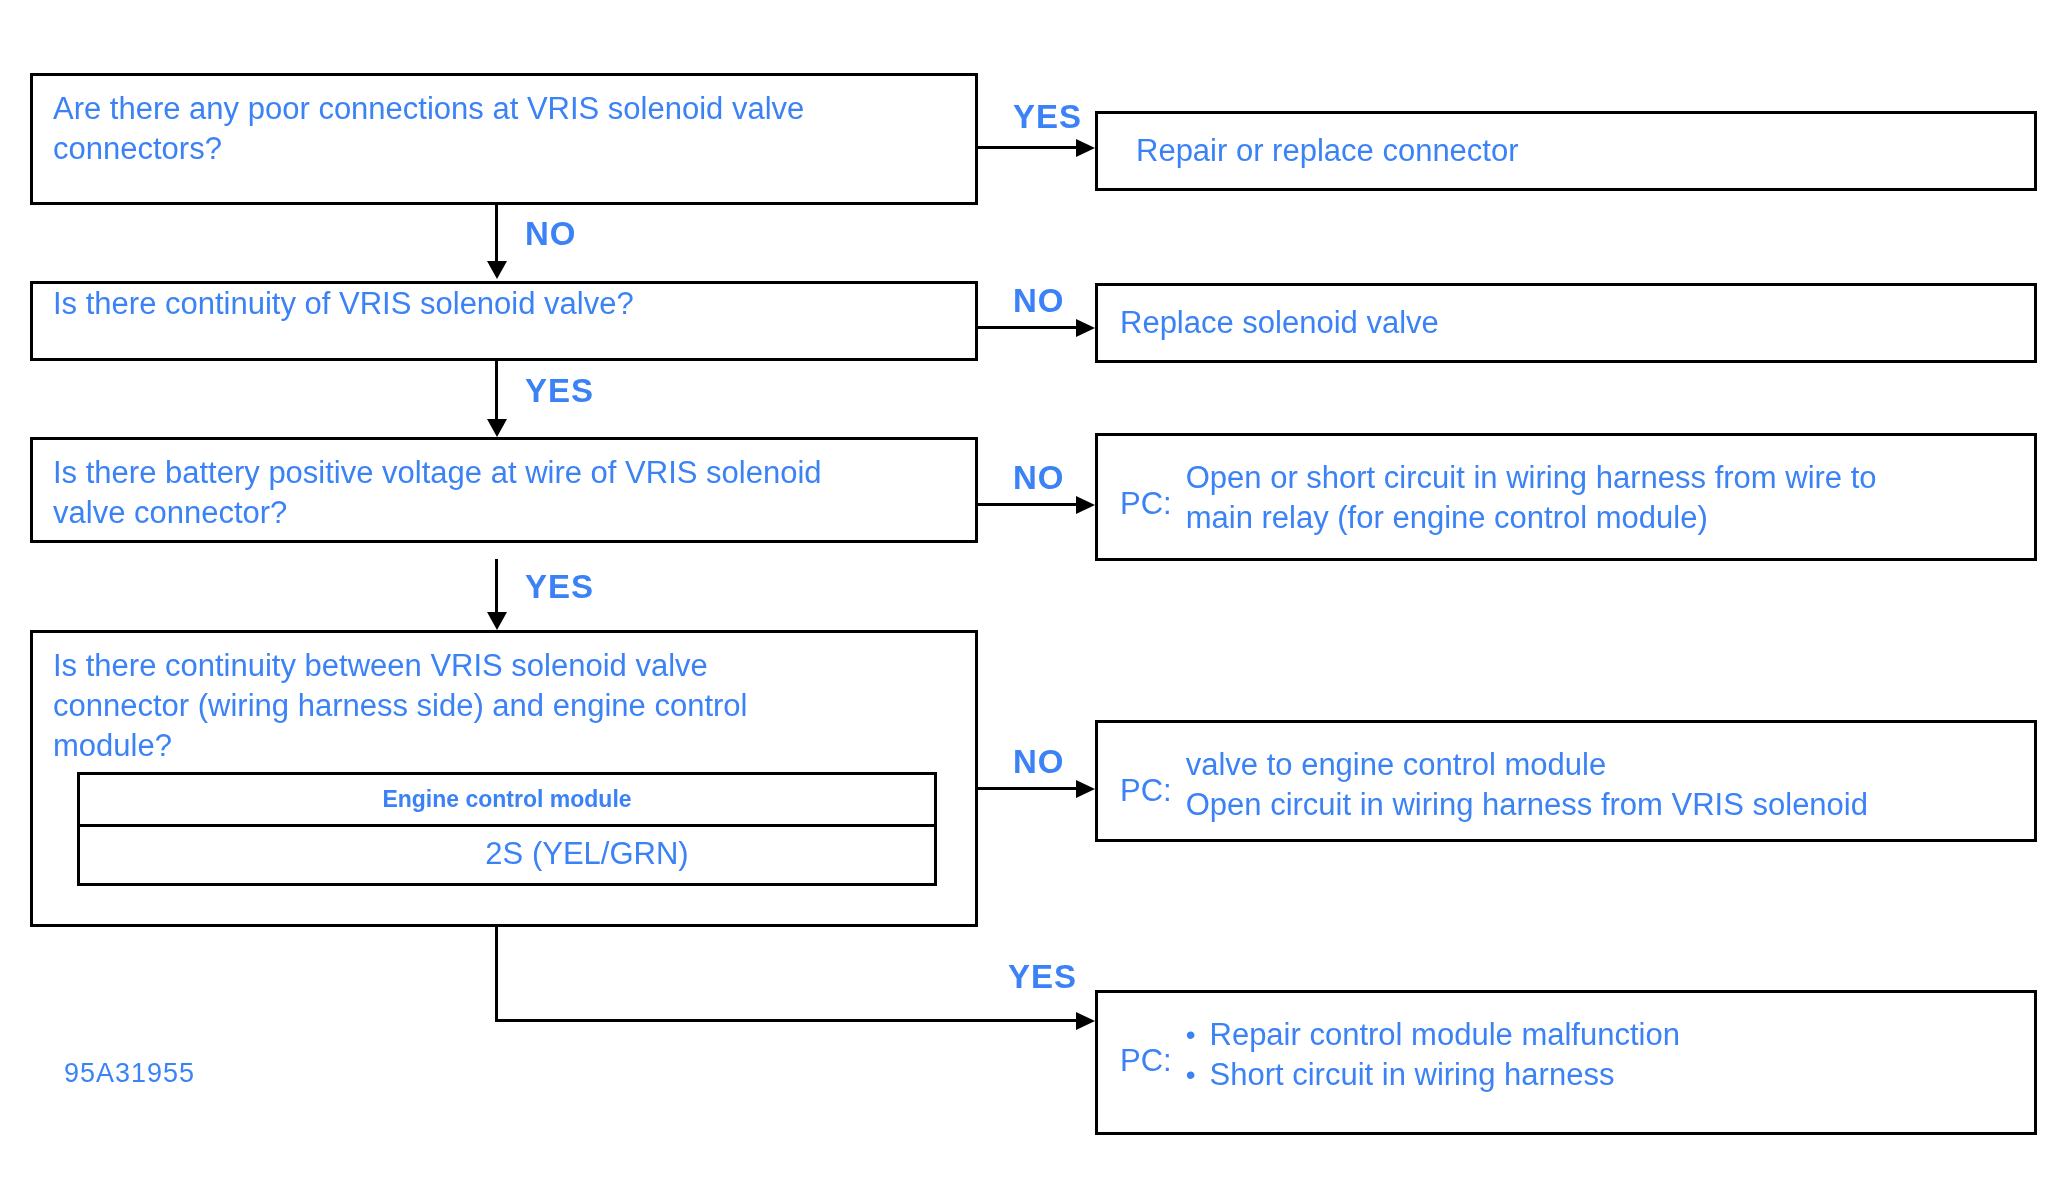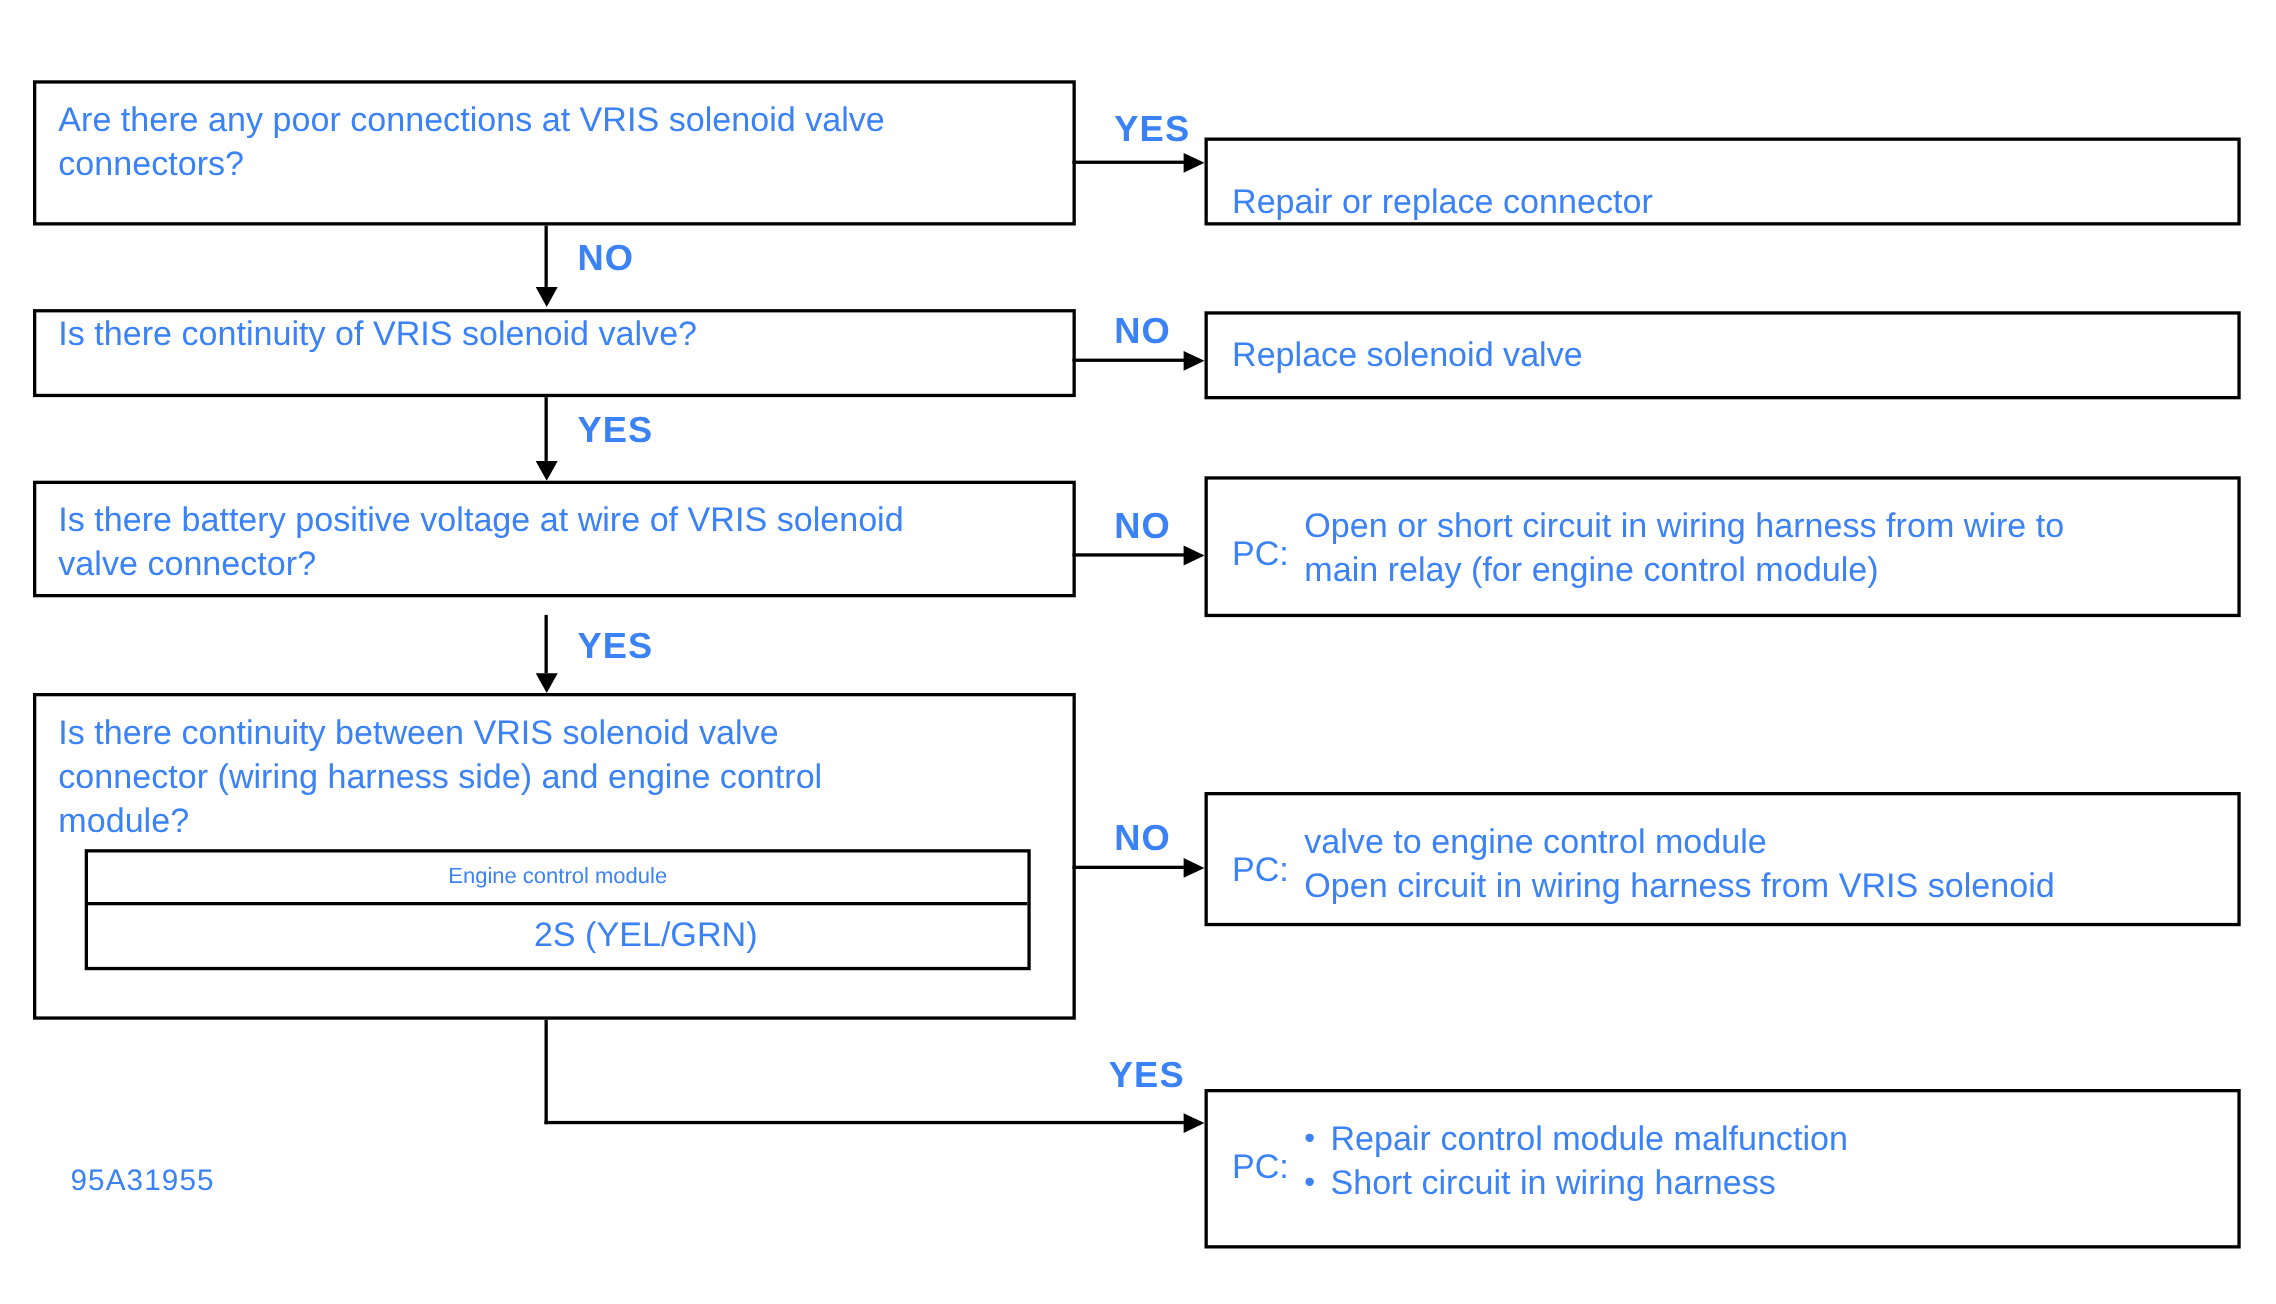--- a/index.html
+++ b/index.html
@@ -21,38 +21,38 @@
   
   .qbox { left: 30px; width: 948px; }
   .q1 { top: 73px;  height: 132px; }
   .q2 { top: 281px; height: 80px; display: flex; }
   .q3 { top: 437px; height: 106px; }
   .q4 { top: 630px; height: 297px; }
   .qtext { padding: 13px 20px 0 20px; font-size: 31px; line-height: 40px; }
   .q2 .qtext { padding: 0 20px; }
   
   .rbox { left: 1095px; width: 942px; }
-  .r1 { top: 125px; height: 80px; display: flex; align-items: flex-end; }
+  .r1 { top: 111px; height: 80px; display: flex; align-items: center; padding-left: 16px; }
   .r2 { top: 283px; height: 80px; display: flex; align-items: center; }
   .r3 { top: 433px; height: 128px; }
   .r4 { top: 720px; height: 122px; }
   .r5 { top: 990px; height: 145px; }
   .rtext { font-size: 31px; padding-left: 22px; }
   .pc-row { display: flex; padding: 22px 0 0 22px; font-size: 31px; line-height: 40px; }
   .pc-prefix { flex: 0 0 auto; margin-right: 14px; margin-top: 26px; }
   .bullet-line { display: flex; }
   .bullet-dot { flex: 0 0 auto; margin-right: 14px; font-size: 28px; }
   
   .ecm {
     position: absolute; left: 77px; top: 772px; width: 860px;
     border: 3px solid #000; box-sizing: border-box; background: #fff;
   }
   .ecm-header {
-    border-bottom: 3px solid #000; font-weight: normal; text-align: center;
-    font-size: 20px; padding: 11px 0;
+    border-bottom: 3px solid #000; font-weight: bold; text-align: center;
+    font-size: 23px; padding: 11px 0;
   }
   .ecm-cell { text-align: center; font-size: 31px; padding: 9px 0 11px 160px; }
   
   .vline { position: absolute; width: 3px; background: #000; }
   .hline { position: absolute; height: 3px; background: #000; }
   .head-down {
     position: absolute; width: 0; height: 0;
     border-left: 10px solid transparent; border-right: 10px solid transparent;
     border-top: 18px solid #000;
   }

